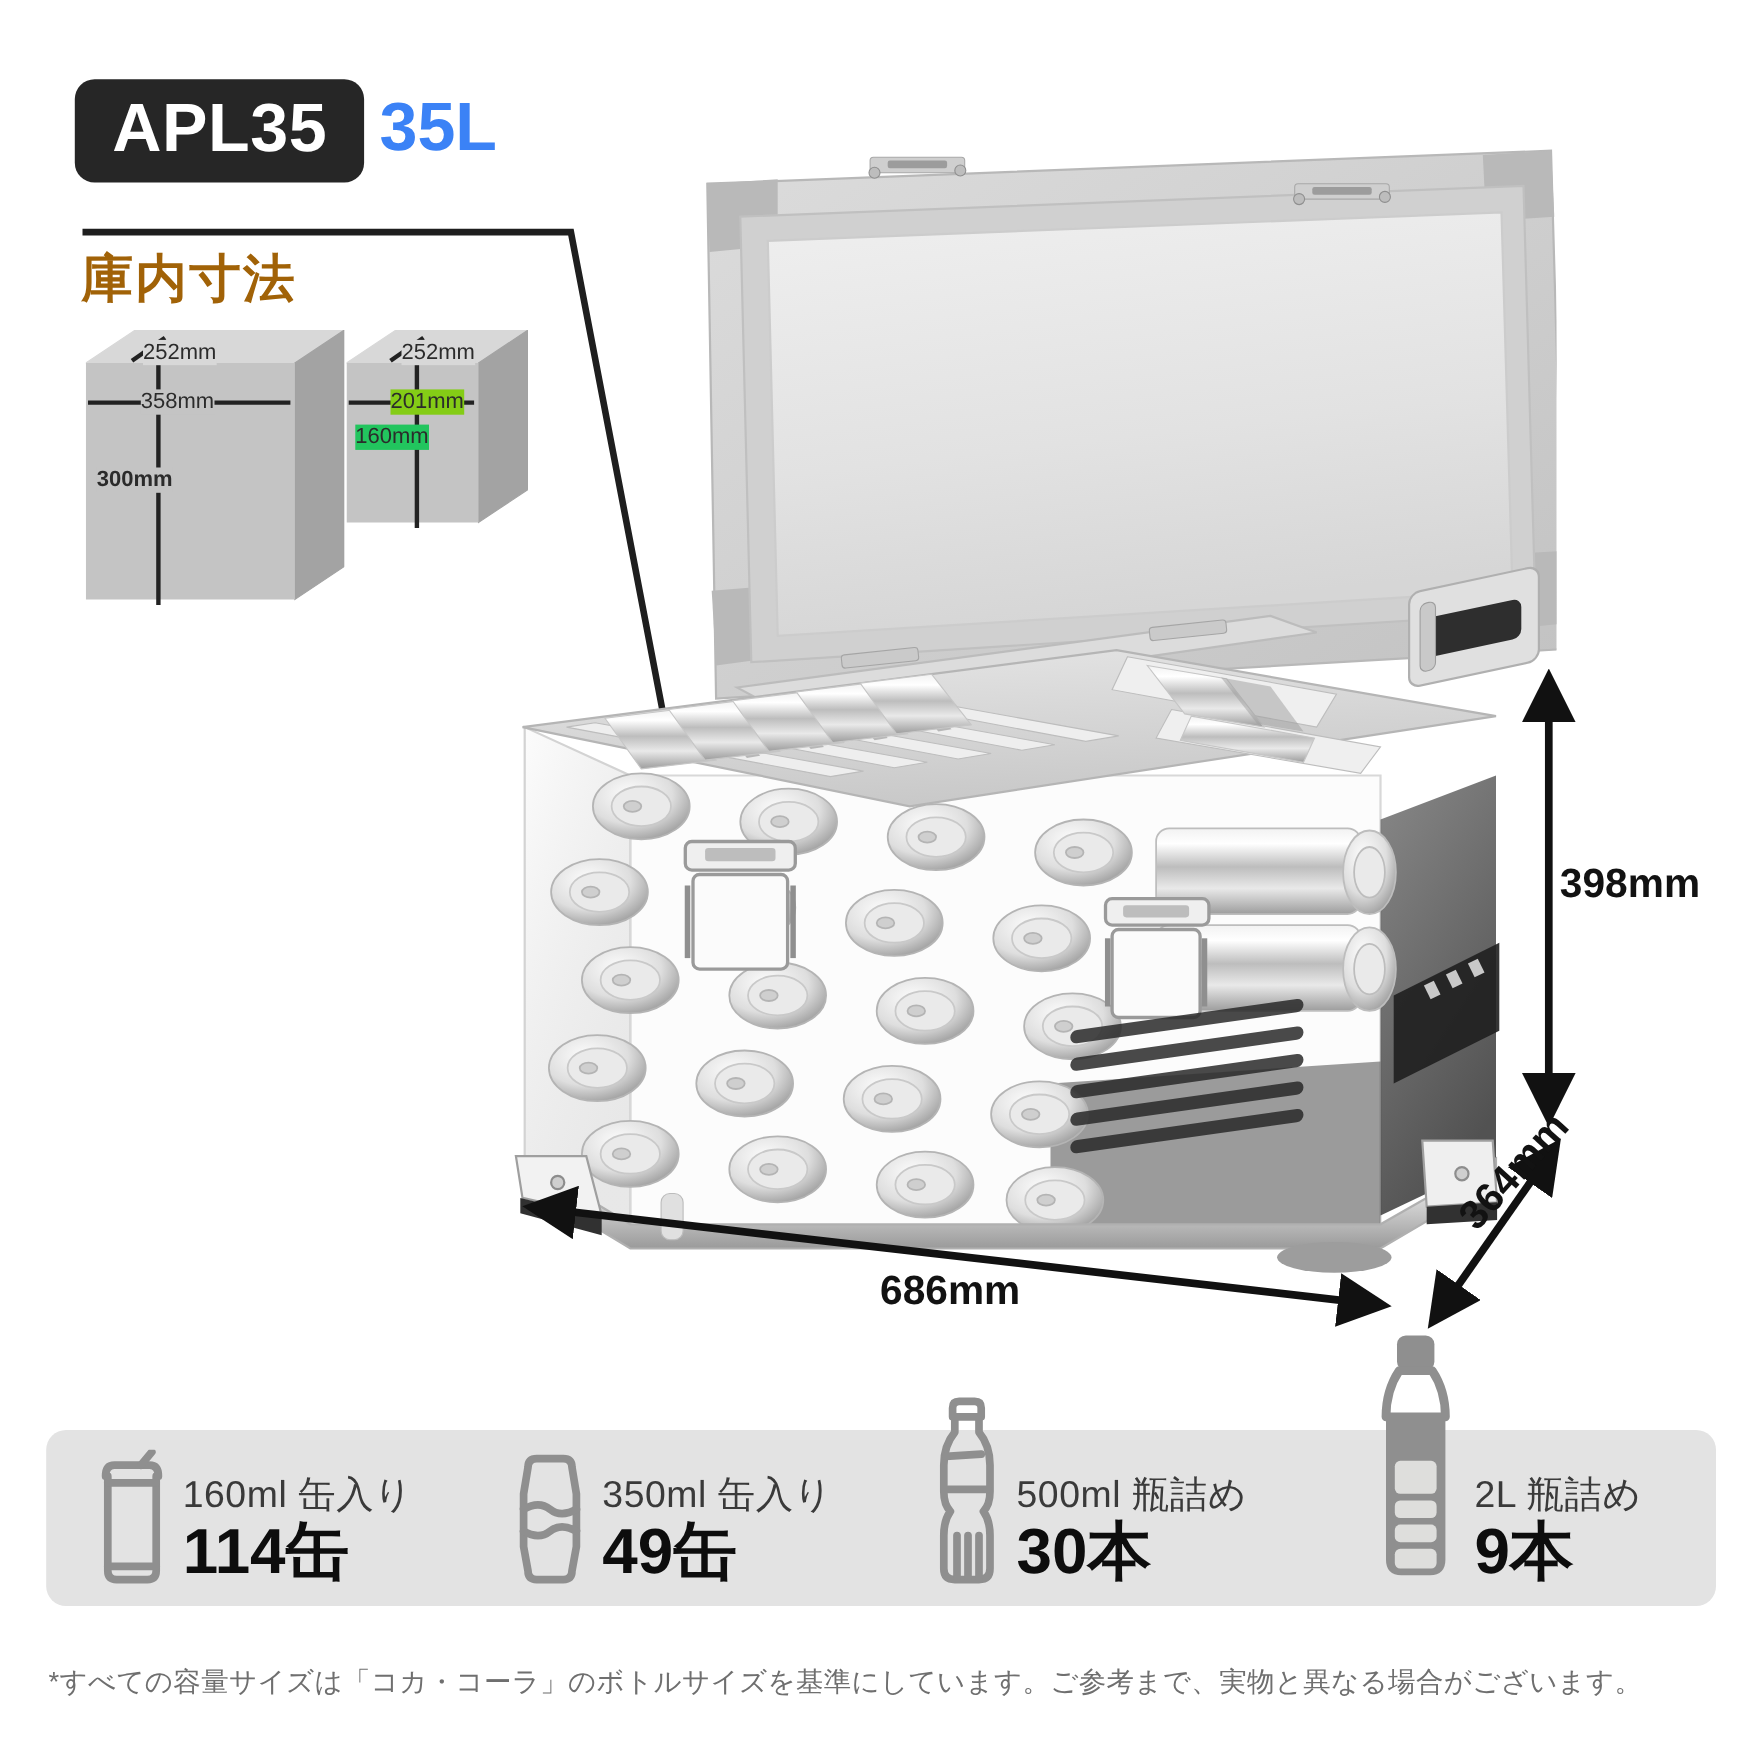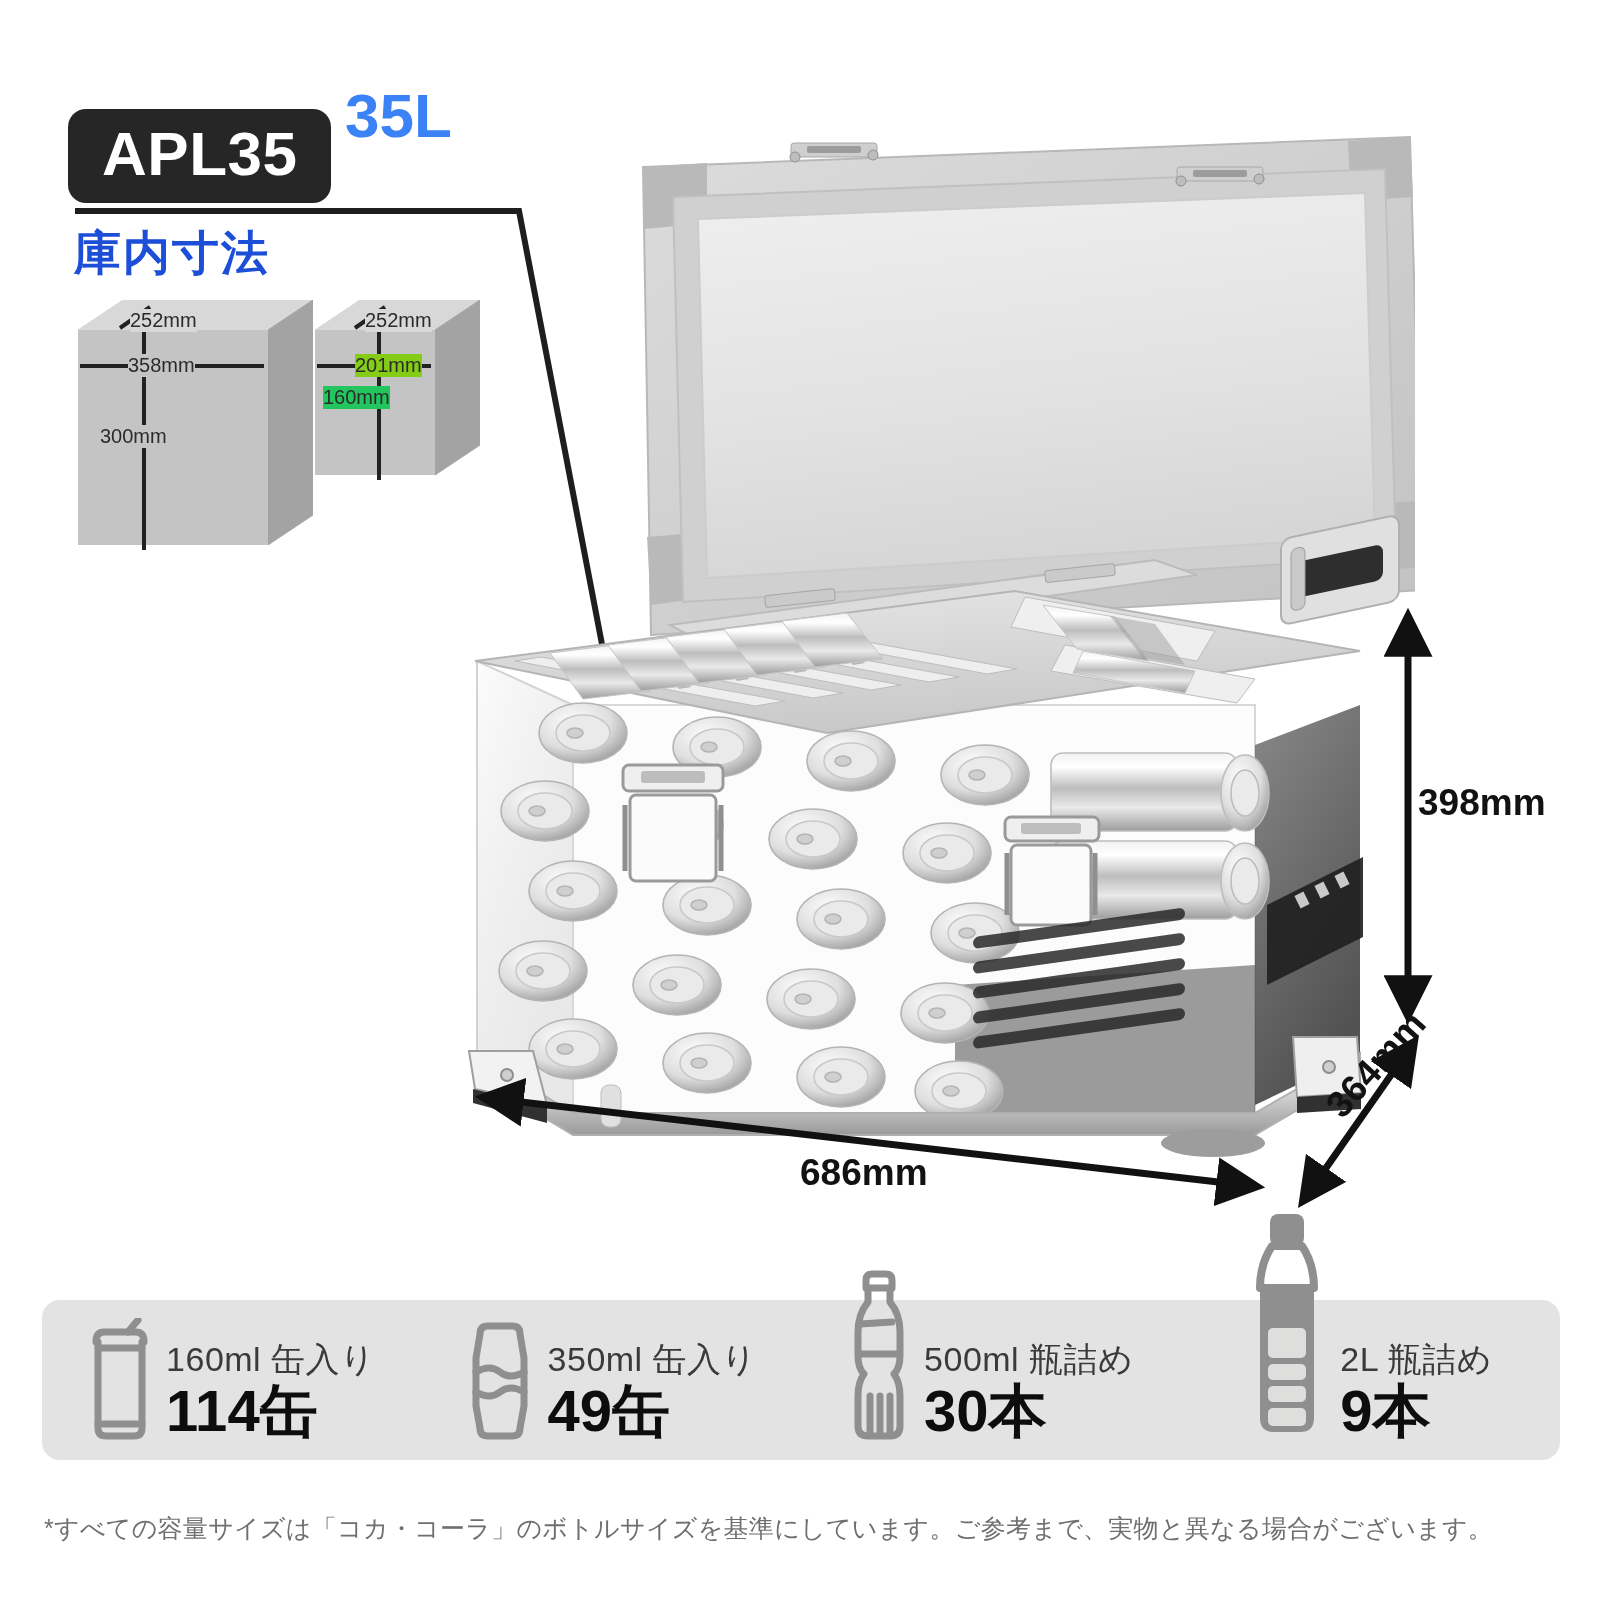--- a/index.html
+++ b/index.html
@@ -12,32 +12,31 @@
   #root { position: relative; width: 1600px; height: 1600px; }
 
   
   .model-badge {
     position: absolute; left: 68px; top: 72px;
     background: #262626; color: #fff;
     border-radius: 18px;
     padding: 14px 34px 18px 34px;
     font-size: 62px; font-weight: bold; letter-spacing: 0.5px;
     line-height: 1;
-    margin-top: 37px;
   }
   .model-liters {
     position: absolute; left: 345px; top: 85px;
     font-size: 62px; font-weight: bold; color: #3b82f6;
     line-height: 1;
   }
 
   
   .interior-title {
     position: absolute; left: 74px; top: 222px;
-    font-size: 47px; font-weight: bold; color: #1d4ed8;
+    font-size: 47px; font-weight: bold; color: #a16207;
     letter-spacing: 2px;
   }
   .leader-svg { position: absolute; left: 0; top: 0; width: 1600px; height: 1600px; pointer-events: none; }
 
   
   .box-wrap { position: absolute; }
   .box-svg { display: block; }
   .dim-label {
     position: absolute;
     font-size: 20px; color: #2b2b2b;
@@ -113,21 +112,21 @@
       <rect x="0" y="30" width="190" height="215" fill="#c4c4c4"></rect>
 
       <line x1="42" y1="28" x2="72" y2="7" stroke="#222" stroke-width="4"></line>
 
       <line x1="2" y1="66" x2="186" y2="66" stroke="#222" stroke-width="4"></line>
 
       <line x1="66" y1="30" x2="66" y2="250" stroke="#222" stroke-width="4"></line>
     </svg>
     <span class="dim-label" style="left:52px; top:9px;  background:#d8d8d8;">252mm</span>
     <span class="dim-label" style="left:50px; top:54px; background:#c4c4c4;">358mm</span>
-    <span class="dim-label" style="left:22px; top:125px; background:#c4c4c4;">300mm</span>
+    <span class="dim-label" style="left:10px; top:125px; background:#c4c4c4;font-weight:bold;">300mm</span>
   </div>
 
   <div class="box-wrap" style="left:315px; top:300px;">
     <svg class="box-svg" width="165" height="180" viewBox="0 0 165 180">
       <polygon points="0,30 45,0 165,0 120,30" fill="#d8d8d8" stroke="#d8d8d8"></polygon>
       <polygon points="120,30 165,0 165,145 120,175" fill="#a3a3a3" stroke="#a3a3a3"></polygon>
       <rect x="0" y="30" width="120" height="145" fill="#c4c4c4"></rect>
       <line x1="40" y1="28" x2="70" y2="7" stroke="#222" stroke-width="4"></line>
       <line x1="2" y1="66" x2="116" y2="66" stroke="#222" stroke-width="4"></line>
       <line x1="64" y1="30" x2="64" y2="180" stroke="#222" stroke-width="4"></line>

